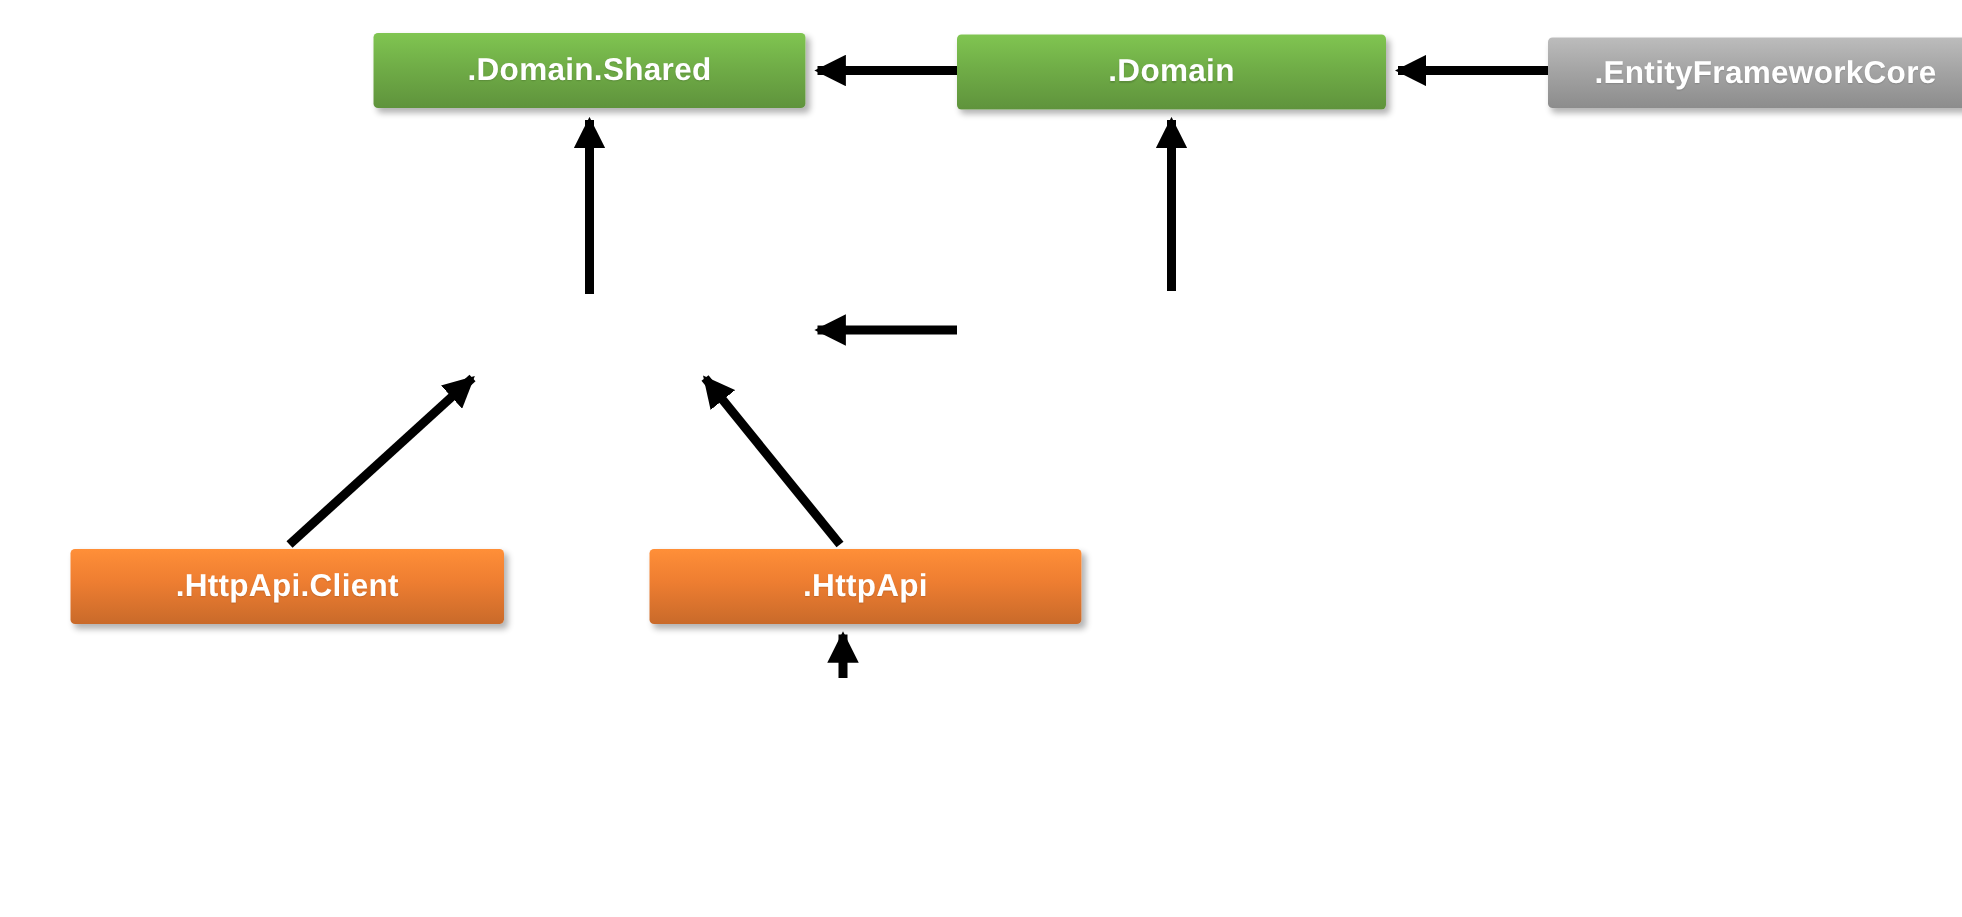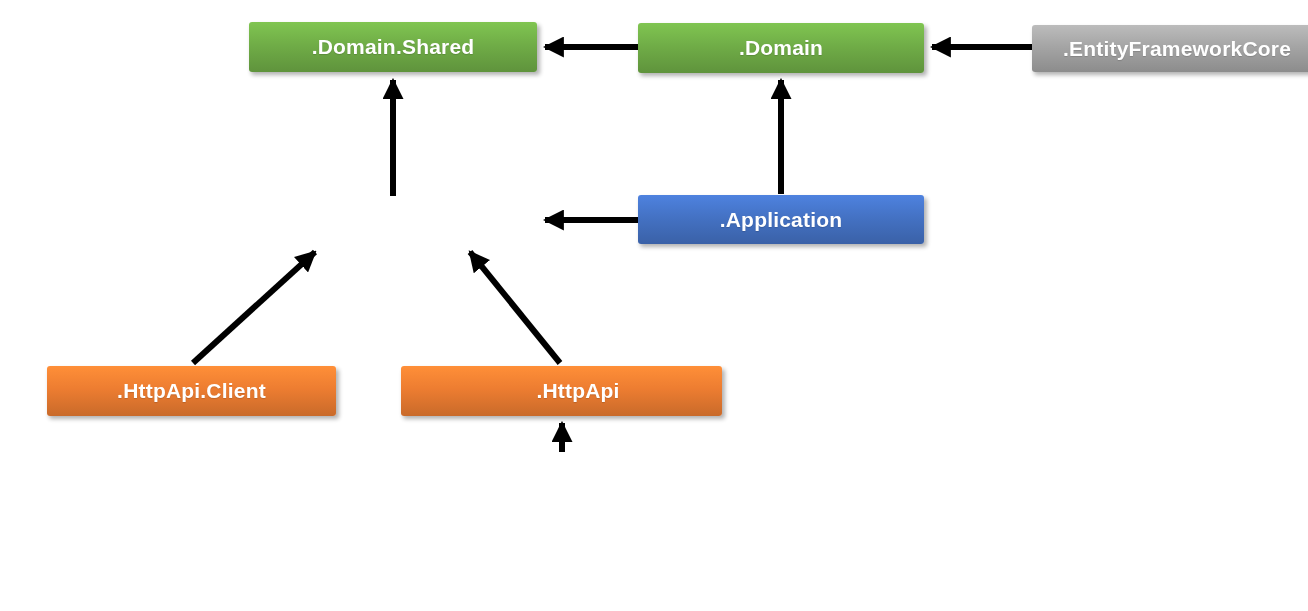--- a/index.html
+++ b/index.html
@@ -62,29 +62,26 @@
 
   <div class="node" style="left: 1003px; top: 25px; width: 290px; height: 47px; background: linear-gradient(rgb(188, 188, 188), rgb(165, 165, 165) 45%, rgb(140, 140, 140)); color: rgb(255, 255, 255);">
     <span>.EntityFrameworkCore</span>
   </div>
 
   <div class="node" style="left: 609px; top: 23px; width: 286px; height: 50px; background: linear-gradient(rgb(128, 197, 81), rgb(112, 173, 71) 45%, rgb(95, 147, 60)); color: rgb(255, 255, 255);">
     <span>.Domain</span>
   </div>
 
 
-  <div class="node" style="left: 609px; top: 195px; width: 286px; height: 49px; background: linear-gradient(rgb(78, 130, 223), rgb(68, 114, 196) 45%, rgb(58, 97, 167)); color: rgb(255, 255, 255);">
-    <span>.Application</span>
-  </div>
 
   <div class="node" style="left: 18px; top: 366px; width: 289px; height: 50px; background: linear-gradient(rgb(255, 143, 56), rgb(237, 125, 49) 45%, rgb(201, 106, 42)); color: rgb(255, 255, 255); text-align: center;">
     <span>.HttpApi.Client</span>
   </div>
 
-  <div class="node" style="left: 372px; top: 366px; width: 288px; height: 50px; background: linear-gradient(rgb(255, 143, 56), rgb(237, 125, 49) 45%, rgb(201, 106, 42)); color: rgb(255, 255, 255); padding-left: 33px;">
+  <div class="node" style="left: 404px; top: 366px; width: 288px; height: 50px; background: linear-gradient(rgb(255, 143, 56), rgb(237, 125, 49) 45%, rgb(201, 106, 42)); color: rgb(255, 255, 255);">
     <span>.HttpApi</span>
   </div>
 
   <div class="node dark-text" style="left: 400px; top: 534px; width: 289px; height: 49px; background: linear-gradient(rgb(255, 219, 0), rgb(255, 192, 0) 45%, rgb(217, 163, 0)); color: rgb(0, 0, 0); border-radius: 14px;">
     <span>.Web</span>
   </div>
 
 </div>
 
 </body></html>

